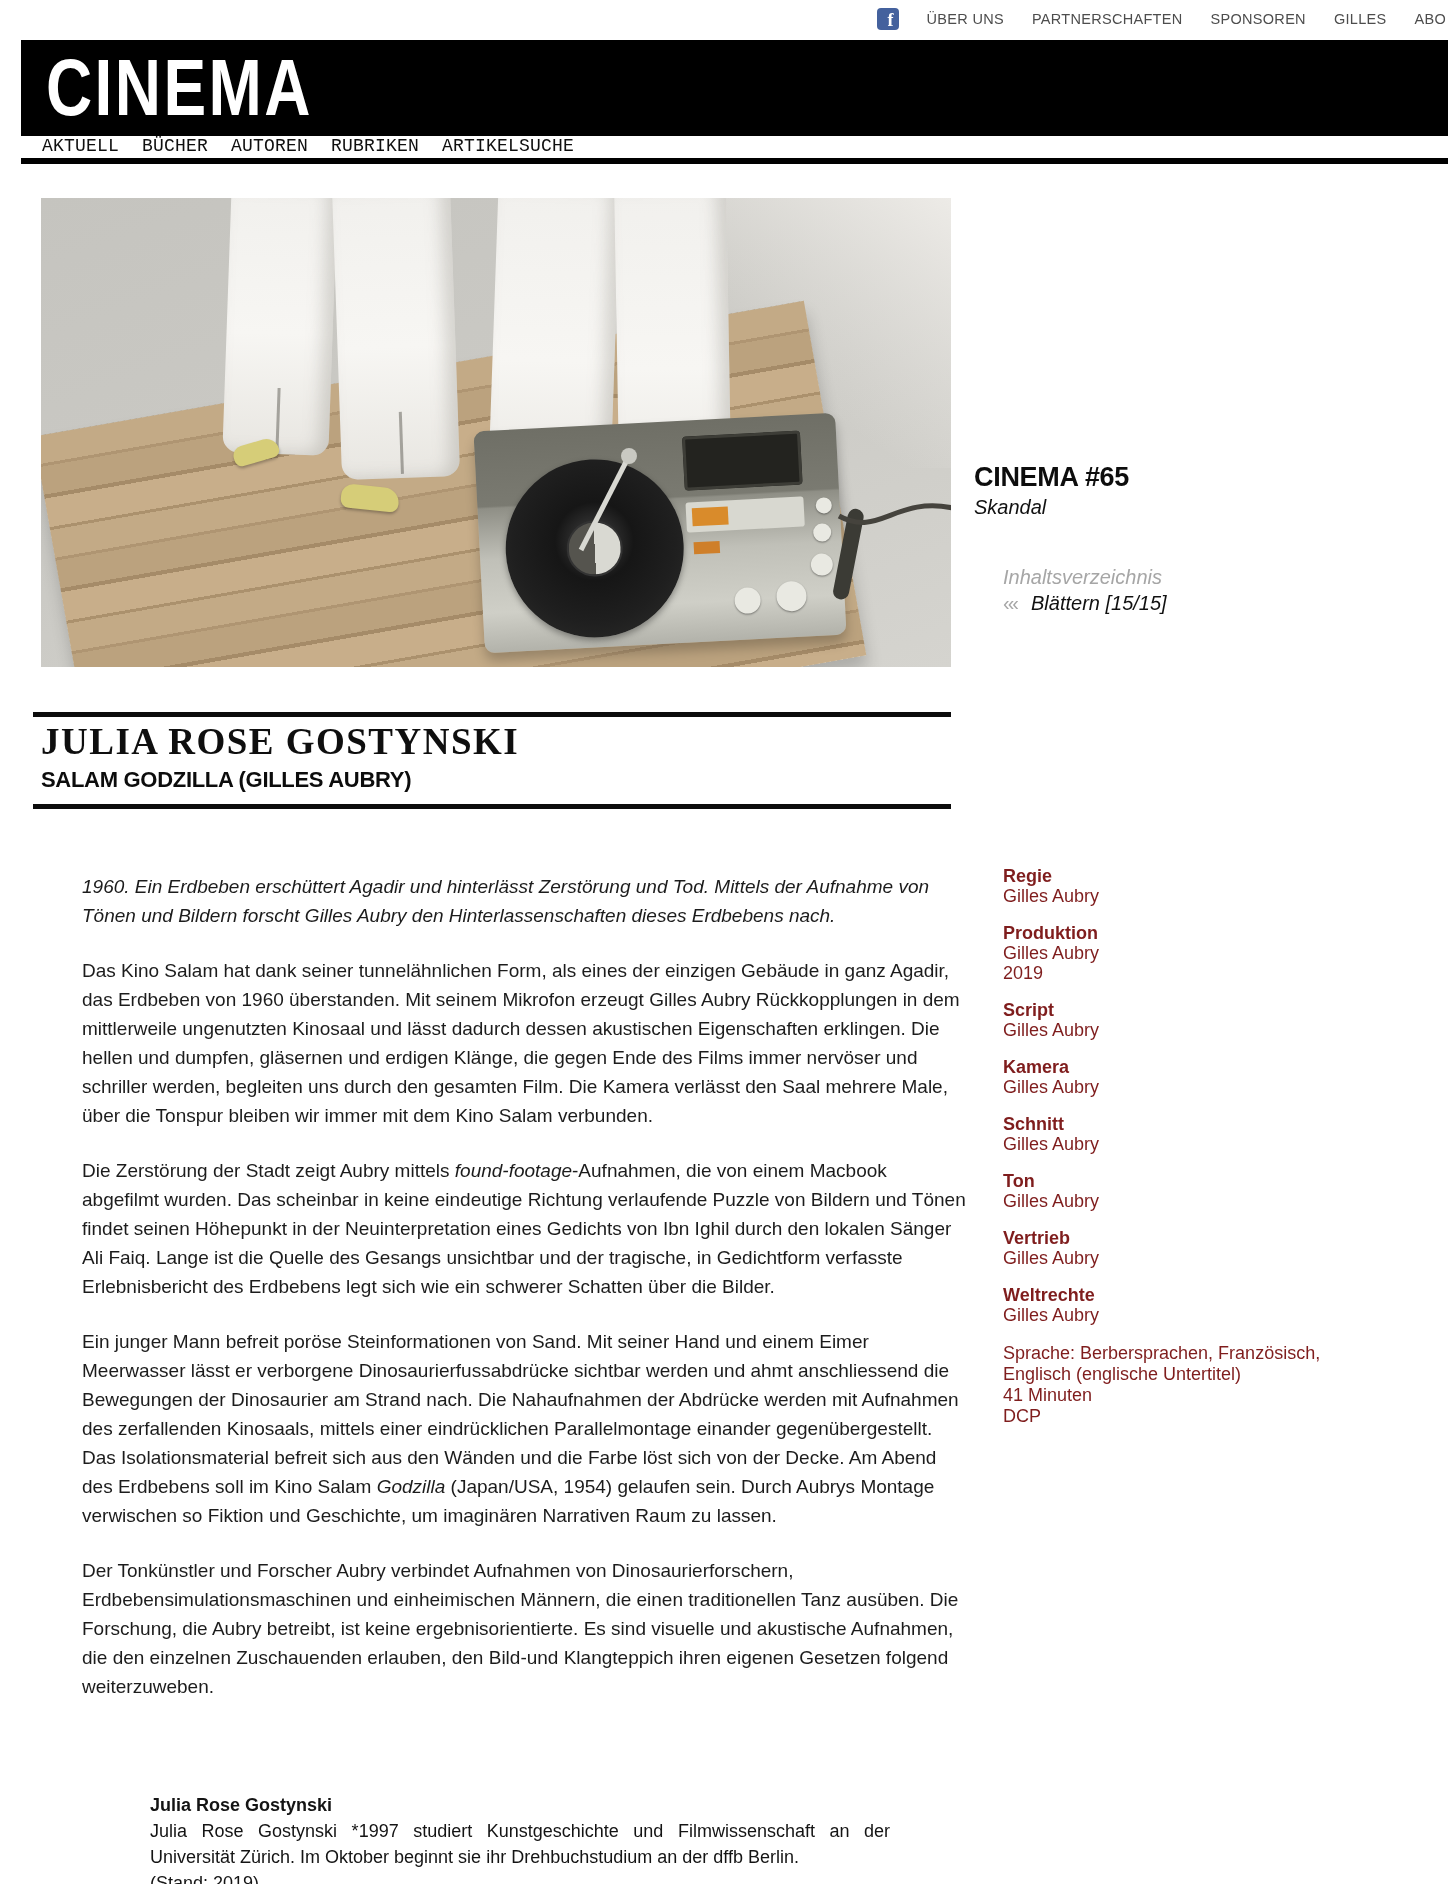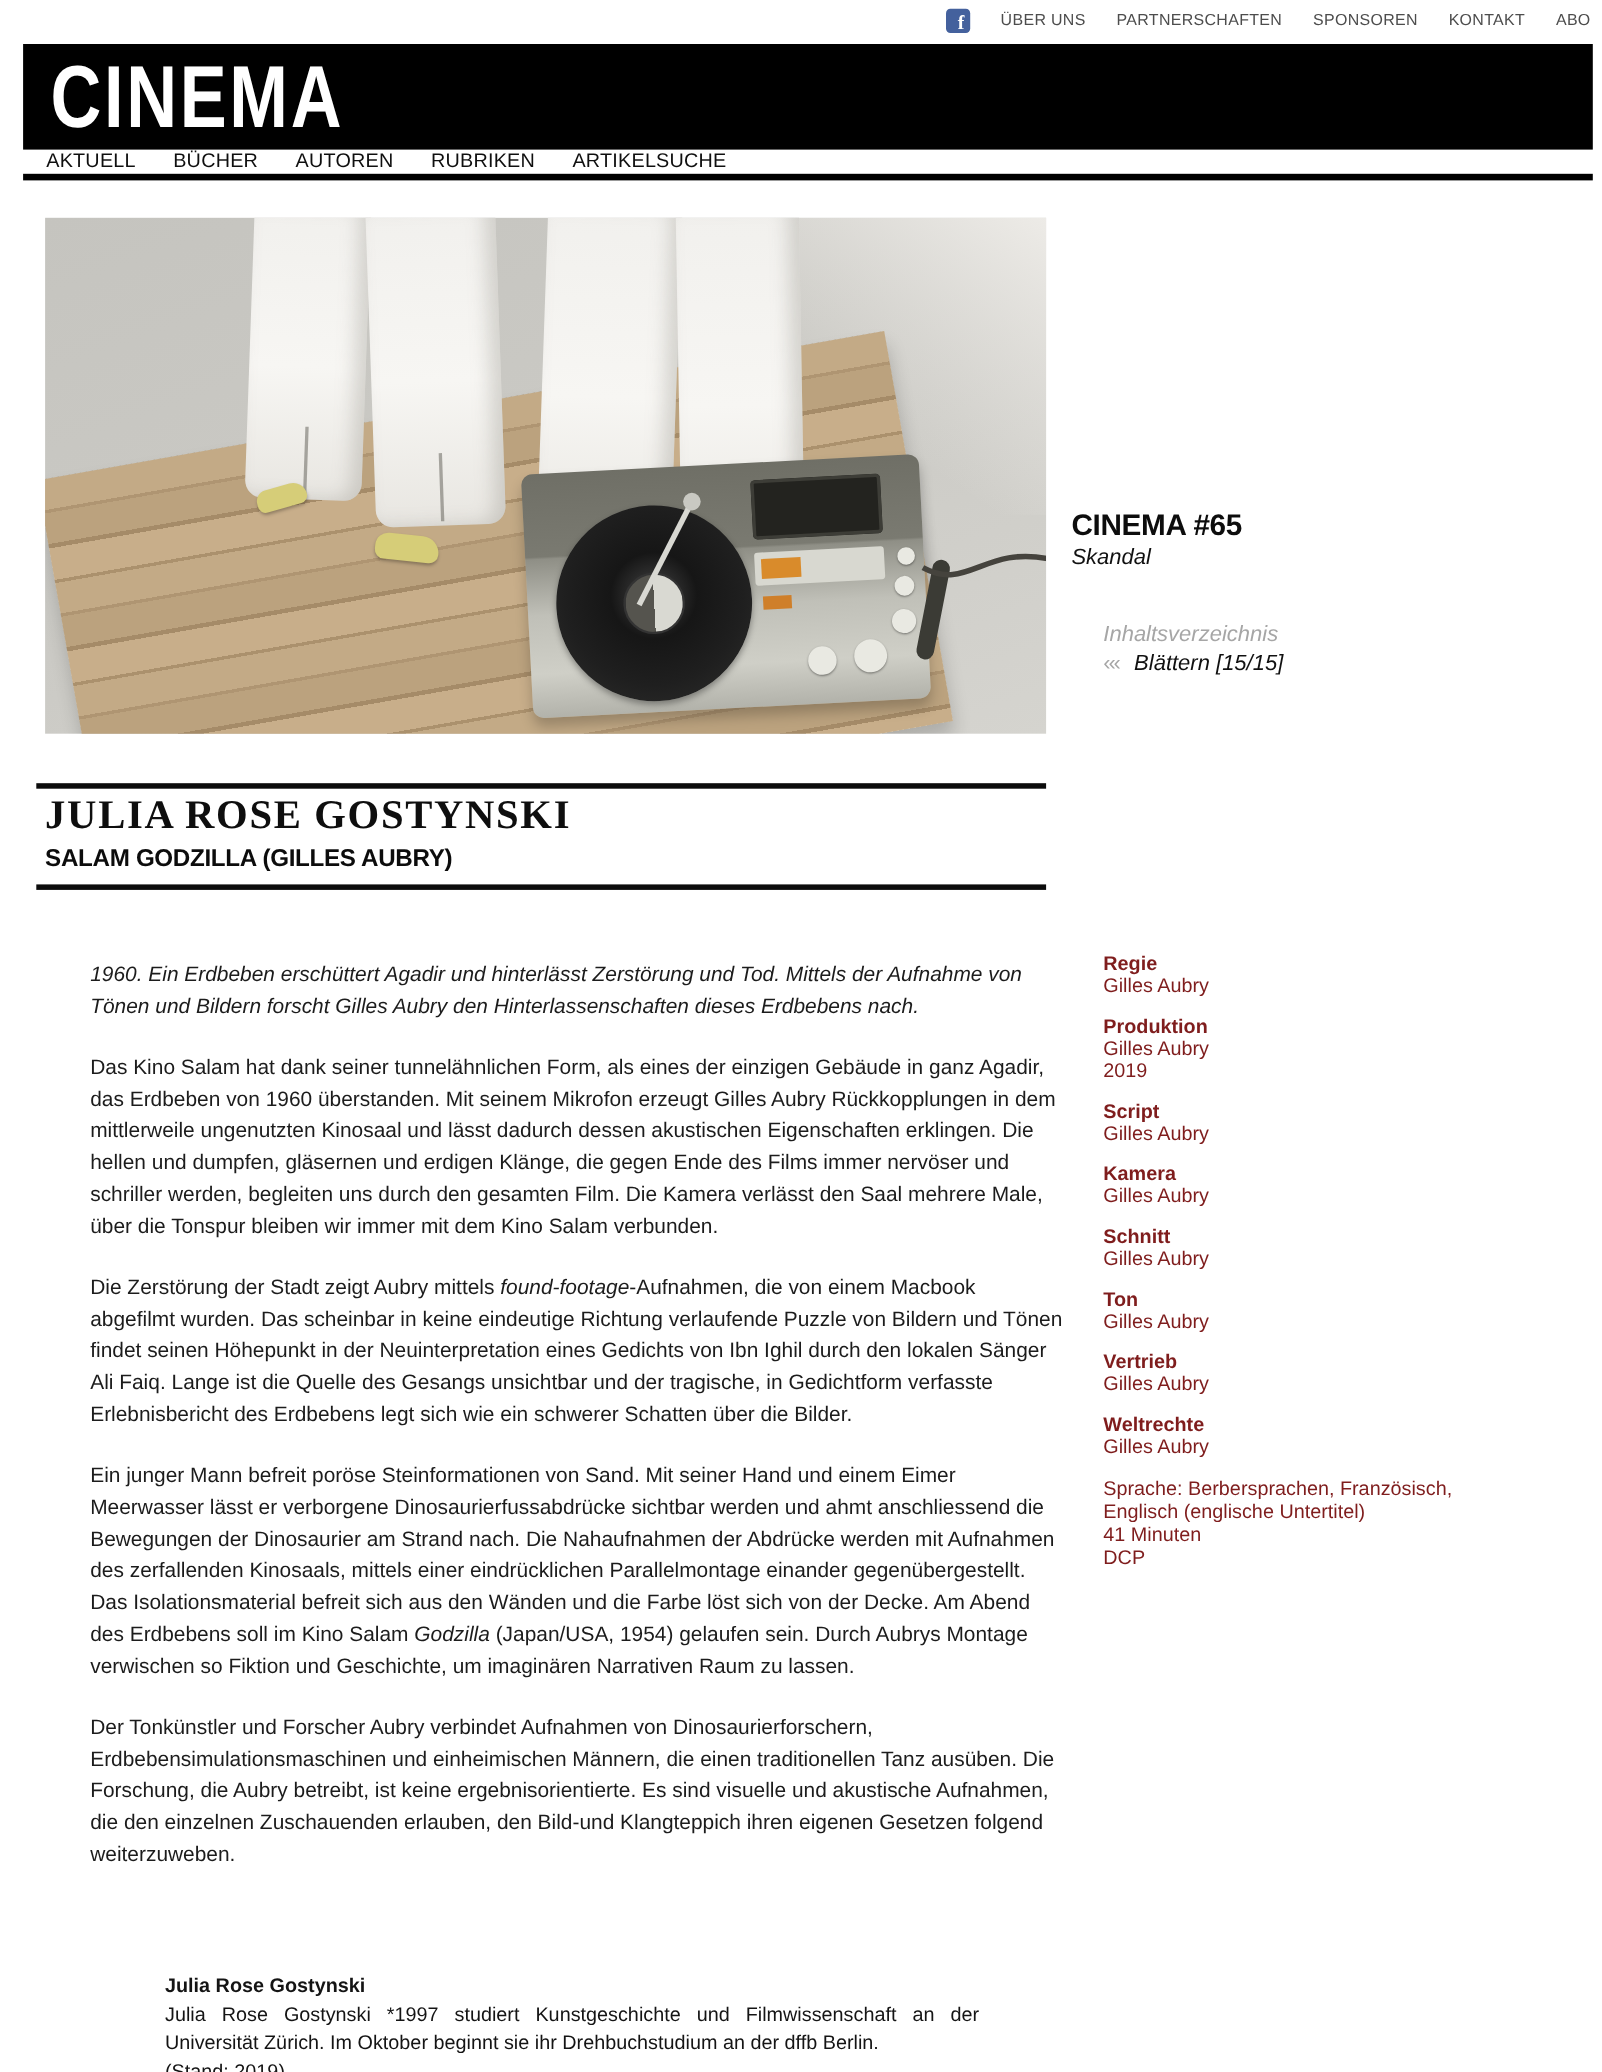--- a/index.html
+++ b/index.html
@@ -21,21 +21,21 @@
     display:flex; align-items:flex-end; justify-content:center; overflow:hidden;
   }
   .fb span { color:#fff; font-weight:bold; font-size:18px; line-height:19px; font-family:"Liberation Serif",serif; margin-right:-6px; }
 
   
   .band { position:absolute; top:40px; left:21px; right:8px; height:96px; background:#000; display:flex; align-items:center; }
   .logo {
     margin-left:25px; color:#ffffff; font-weight:bold; font-size:80px; line-height:80px;
     letter-spacing:3px; transform:scaleX(.8); transform-origin:left center; white-space:nowrap;
   }
-  .nav { position:absolute; top:136px; left:42px; display:flex; gap:34px; }
+  .nav { position:absolute; top:136px; left:42px; display:flex; gap:23px;font-family:Liberation Mono, monospace; }
   .nav a { font-size:18px; letter-spacing:.2px; color:#0f0f0f; }
   .mainrule { position:absolute; top:158px; left:21px; right:8px; height:6px; background:#000; }
 
   
   .photo {
     position:absolute; left:41px; top:198px; width:910px; height:469px; overflow:hidden;
     background:linear-gradient(160deg,#c5c4bf 0%,#cac9c4 45%,#d5d4cf 100%);
   }
   .ph-bright { position:absolute; right:0; top:0; width:230px; height:270px;
     background:linear-gradient(215deg,#edebe7 0%, rgba(237,235,231,0) 70%); }
@@ -126,21 +126,21 @@
 </head>
 <body>
 
 <header class="topbar">
   <a class="fb">
       <span>f</span>
     </a>
   <a class="toplink">ÜBER UNS</a>
   <a class="toplink">PARTNERSCHAFTEN</a>
   <a class="toplink">SPONSOREN</a>
-  <a class="toplink">KONTAKT</a>
+  <a class="toplink">GILLES</a>
   <a class="toplink">ABO</a>
 </header>
 
 <div class="band">
   <a class="logo">CINEMA</a>
 </div>
 <nav class="nav">
   <a>AKTUELL</a>
   <a>BÜCHER</a>
   <a>AUTOREN</a>

